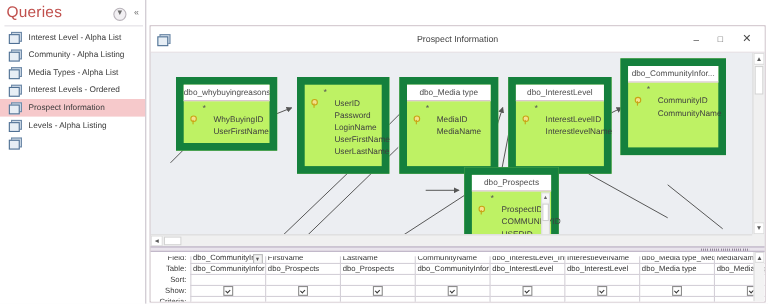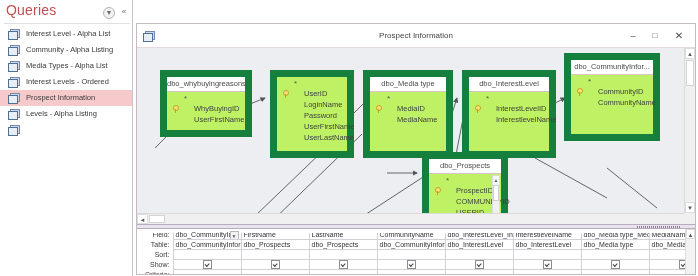--- a/index.html
+++ b/index.html
@@ -563,22 +563,22 @@
           <div class="field-row star">*</div>
           <div class="field-row"><span class="key-icon"></span><span>WhyBuyingID</span></div>
           <div class="field-row"><span>UserFirstName</span></div>
         </div>
       </div>
 
       <div class="table-box" style="left:133px; top:22px; width:84px; height:88px;">
         <div class="table-fields">
           <div class="field-row star">*</div>
           <div class="field-row"><span class="key-icon"></span><span>UserID</span></div>
+          <div class="field-row"><span>Password</span></div>
           <div class="field-row"><span>LoginName</span></div>
-          <div class="field-row"><span>Password</span></div>
           <div class="field-row"><span>UserFirstName</span></div>
           <div class="field-row"><span>UserLastName</span></div>
         </div>
       </div>
 
       <div class="table-box" style="left:226px; top:22px; width:90px; height:88px;">
         <div class="table-header">dbo_Media type</div>
         <div class="table-fields">
           <div class="field-row star">*</div>
           <div class="field-row"><span class="key-icon"></span><span>MediaID</span></div>

